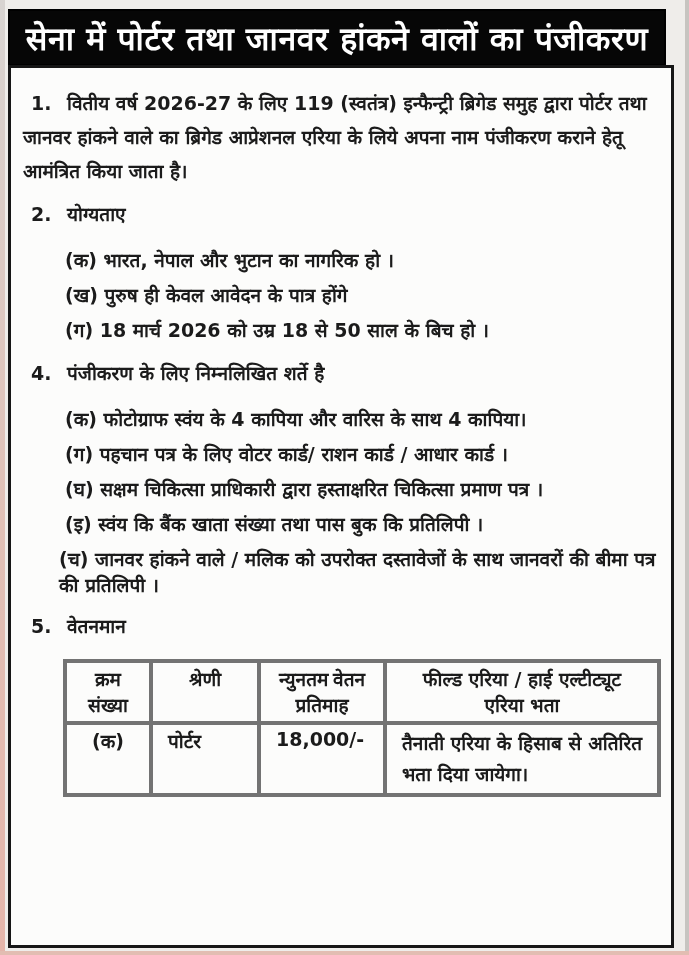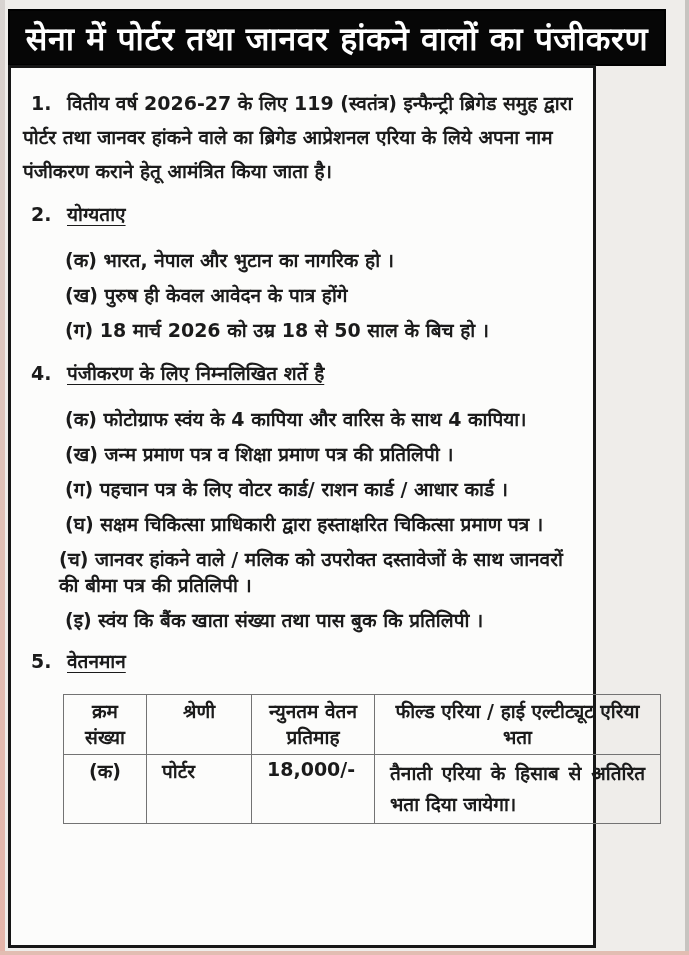--- a/index.html
+++ b/index.html
@@ -14,37 +14,37 @@
   .edge-bottom{ position:absolute; left:0; bottom:0; width:689px; height:4px; background:#e2bdb2; }
 
   .title-bar {
     position:absolute; left:8px; top:9px; width:654px; height:53px;
     background:#060606; color:#ffffff;
     display:flex; align-items:center; justify-content:center;
     font-size:32px; font-weight:bold; letter-spacing:0.5px;
     border:2px solid #000;
   }
   .content {
-    position:absolute; left:8px; top:65px; width:588px; height:883px;
+    position:absolute; left:8px; top:65px; width:666px; height:883px;
     box-sizing:border-box; border:3px solid #161616; background:#fcfcfb;
     padding:4px 12px 0 12px;
   }
   .para { margin:14px 0 0 0; font-size:19px; font-weight:600; line-height:34px; }
   .num  { display:inline-block; width:44px; padding-left:8px; box-sizing:border-box; }
-  .heading { text-decoration:underline; text-underline-offset:4px; font-weight:700; margin-right:16px; }
+  .heading { text-underline-offset:4px; font-weight:700; margin-right:16px; }
   .sect { margin-top:12px; font-size:19px; font-weight:700; line-height:28px; }
   .sub  { margin:9px 0 0 42px; font-size:19px; font-weight:600; line-height:26px; }
 
   table.pay {
     margin:8px 0 0 40px; border-collapse:collapse; width:598px;
     font-size:19px; font-weight:600; table-layout:fixed;
   }
-  table.pay th, table.pay td { border:1px solid #737373; padding:3px 15px; vertical-align:top; }
+  table.pay th, table.pay td { border:4px solid #737373; padding:3px 15px; vertical-align:top; }
   table.pay th { font-weight:700; text-align:center; }
-  .col-sn { width:52px; } .col-cat { width:74px; } .col-pay { width:92px; }
+  .col-sn { width:52px; } .col-cat { width:74px; } .col-pay { width:92px;font-family:Liberation Serif, serif; }
   tr.hdr  { height:60px; }
   tr.r1   { height:42px; }
   td.c-sn { text-align:center; }
   td.c-pay{ text-align:left; padding-left:12px; }
   td.c-desc{ text-align:justify; line-height:31px; }
 </style>
 </head>
 <body>
 
 <div class="page">
@@ -61,25 +61,24 @@
     <p class="para"><span class="num">1.</span><span>वितीय वर्ष 2026-27 के लिए 119 (स्वतंत्र) इन्फैन्ट्री ब्रिगेड समुह द्वारा पोर्टर तथा जानवर हांकने वाले का ब्रिगेड आप्रेशनल एरिया के लिये अपना नाम पंजीकरण कराने हेतू आमंत्रित किया जाता है।</span></p>
 
     <p class="sect"><span class="num">2.</span><span class="heading">योग्यताए</span></p>
     <div class="sub">(क) भारत, नेपाल और भुटान का नागरिक हो ।</div>
     <div class="sub">(ख) पुरुष ही केवल आवेदन के पात्र होंगे</div>
     <div class="sub">(ग) 18 मार्च 2026 को उम्र 18 से 50 साल के बिच हो ।</div>
 
 
     <p class="sect" style="margin-top:16px;"><span class="num">4.</span><span class="heading">पंजीकरण के लिए निम्नलिखित शर्ते है</span></p>
     <div class="sub">(क) फोटोग्राफ स्वंय के 4 कापिया और वारिस के साथ 4 कापिया।</div>
-    <div class="sub">(ख) जन्म प्रमाण पत्र व शिक्षा प्रमाण पत्र की प्रतिलिपी ।</div>
     <div class="sub">(ग) पहचान पत्र के लिए वोटर कार्ड/ राशन कार्ड / आधार कार्ड ।</div>
     <div class="sub">(घ) सक्षम चिकित्सा प्राधिकारी द्वारा हस्ताक्षरित चिकित्सा प्रमाण पत्र ।</div>
+    <div class="sub">(इ) स्वंय कि बैंक खाता संख्या तथा पास बुक कि प्रतिलिपी ।</div>
     <div class="sub" style="margin-left:36px;">(च) जानवर हांकने वाले / मलिक को उपरोक्त दस्तावेजों के साथ जानवरों की बीमा पत्र की प्रतिलिपी ।</div>
-    <div class="sub">(इ) स्वंय कि बैंक खाता संख्या तथा पास बुक कि प्रतिलिपी ।</div>
 
     <p class="sect" style="margin-top:14px;"><span class="num">5.</span><span class="heading">वेतनमान</span></p>
 
     <table class="pay">
       <tbody>
           <tr class="hdr">
         <th class="col-sn">क्रम संख्या</th>
         <th class="col-cat">श्रेणी</th>
         <th class="col-pay">न्युनतम वेतन प्रतिमाह</th>
         <th>फील्ड एरिया / हाई एल्टीट्यूट एरिया भता</th>

